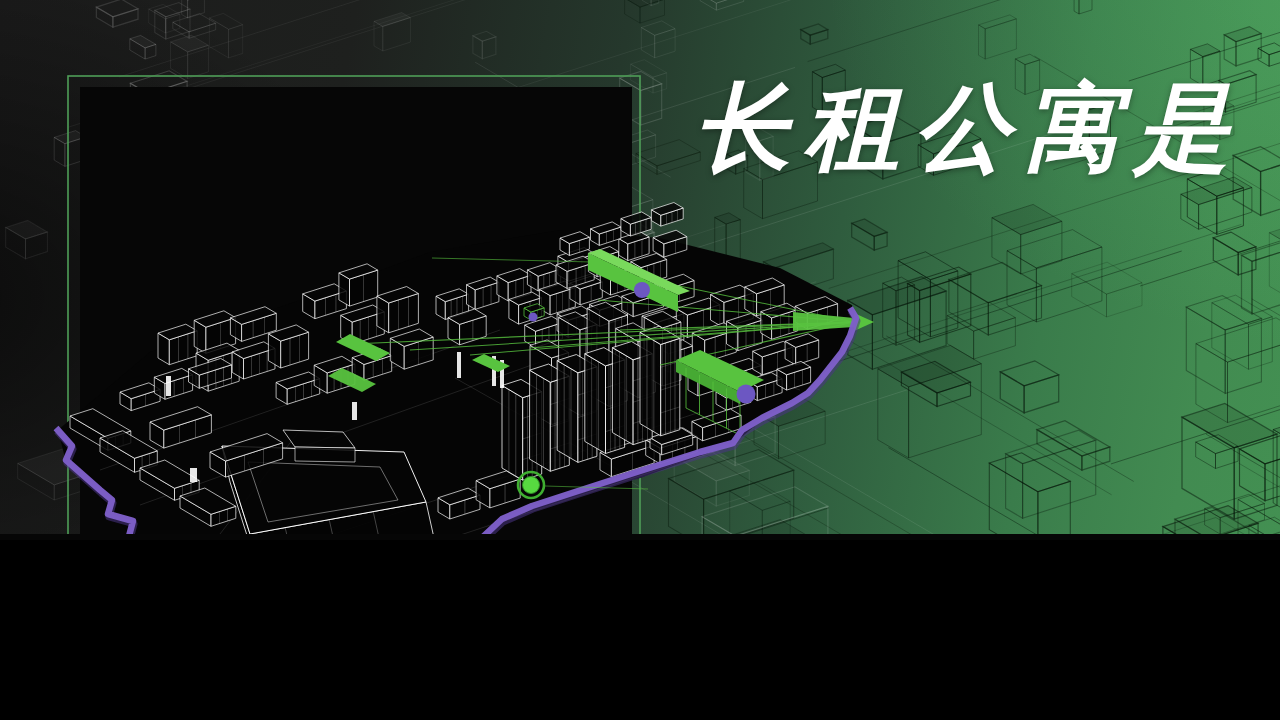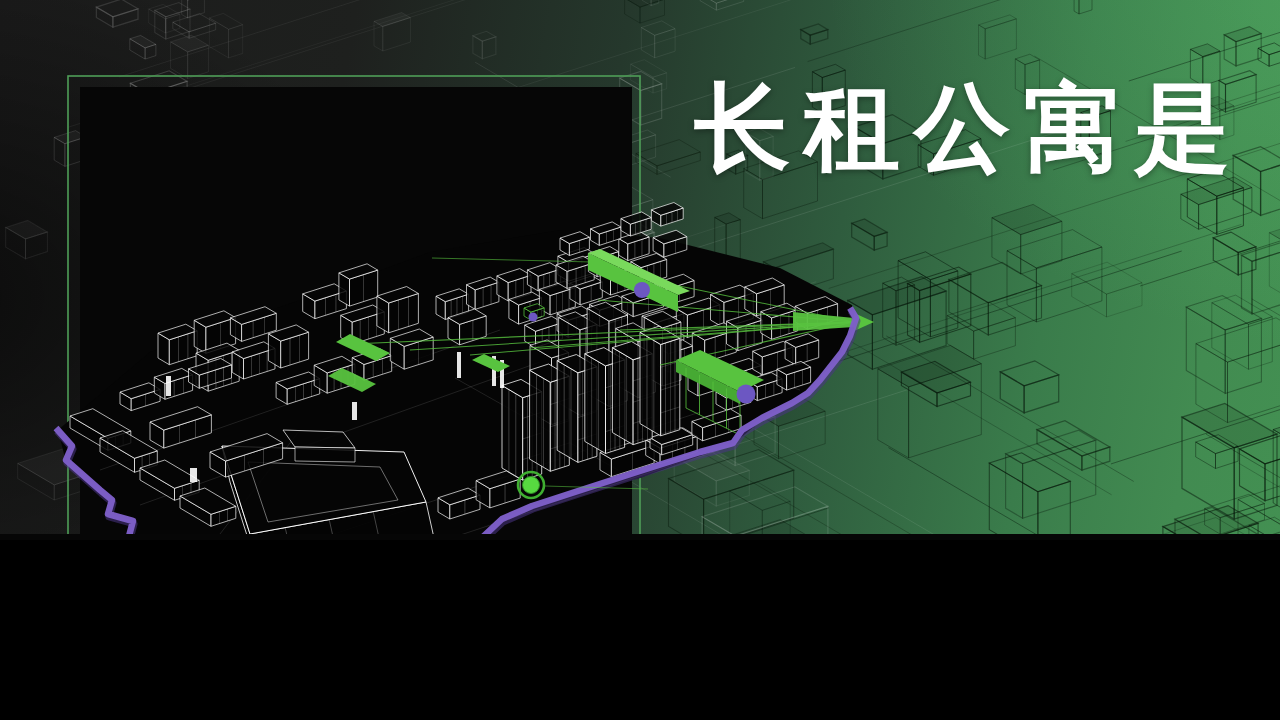--- a/index.html
+++ b/index.html
@@ -3,20 +3,21 @@
 <meta charset="utf-8">
 <style>
   html,body{margin:0;padding:0;background:#000;}
   .canvas{
     position:relative;width:1280px;height:540px;overflow:hidden;
     font-family:"Liberation Sans","DejaVu Sans",sans-serif;
     background:
       radial-gradient(900px 620px at 108% -6%, rgba(95,200,115,0.30), rgba(95,200,115,0) 62%),
       radial-gradient(760px 560px at -6% 55%, rgba(0,0,0,0.60), rgba(0,0,0,0) 62%),
       linear-gradient(100deg,#1b1b1b 0%,#1e201e 26%,#25382c 46%,#2f5c3e 64%,#3a7c4b 80%,#428b51 92%,#439052 100%);
+    font-style: italic;
   }
   svg.scene{position:absolute;left:0;top:0;width:1280px;height:720px;display:block;}
   .title{
     position:absolute;left:694px;top:74px;color:#fff;
     font-weight:900;font-size:96px;line-height:107px;letter-spacing:14px;
     white-space:nowrap;text-shadow:0 2px 6px rgba(0,0,0,0.35);
   }
   .brand{position:absolute;left:0;top:0;width:1280px;height:720px;pointer-events:none;}
   .brand-bar{position:absolute;left:670px;top:571px;width:12px;height:77px;}
   .brand-text{

